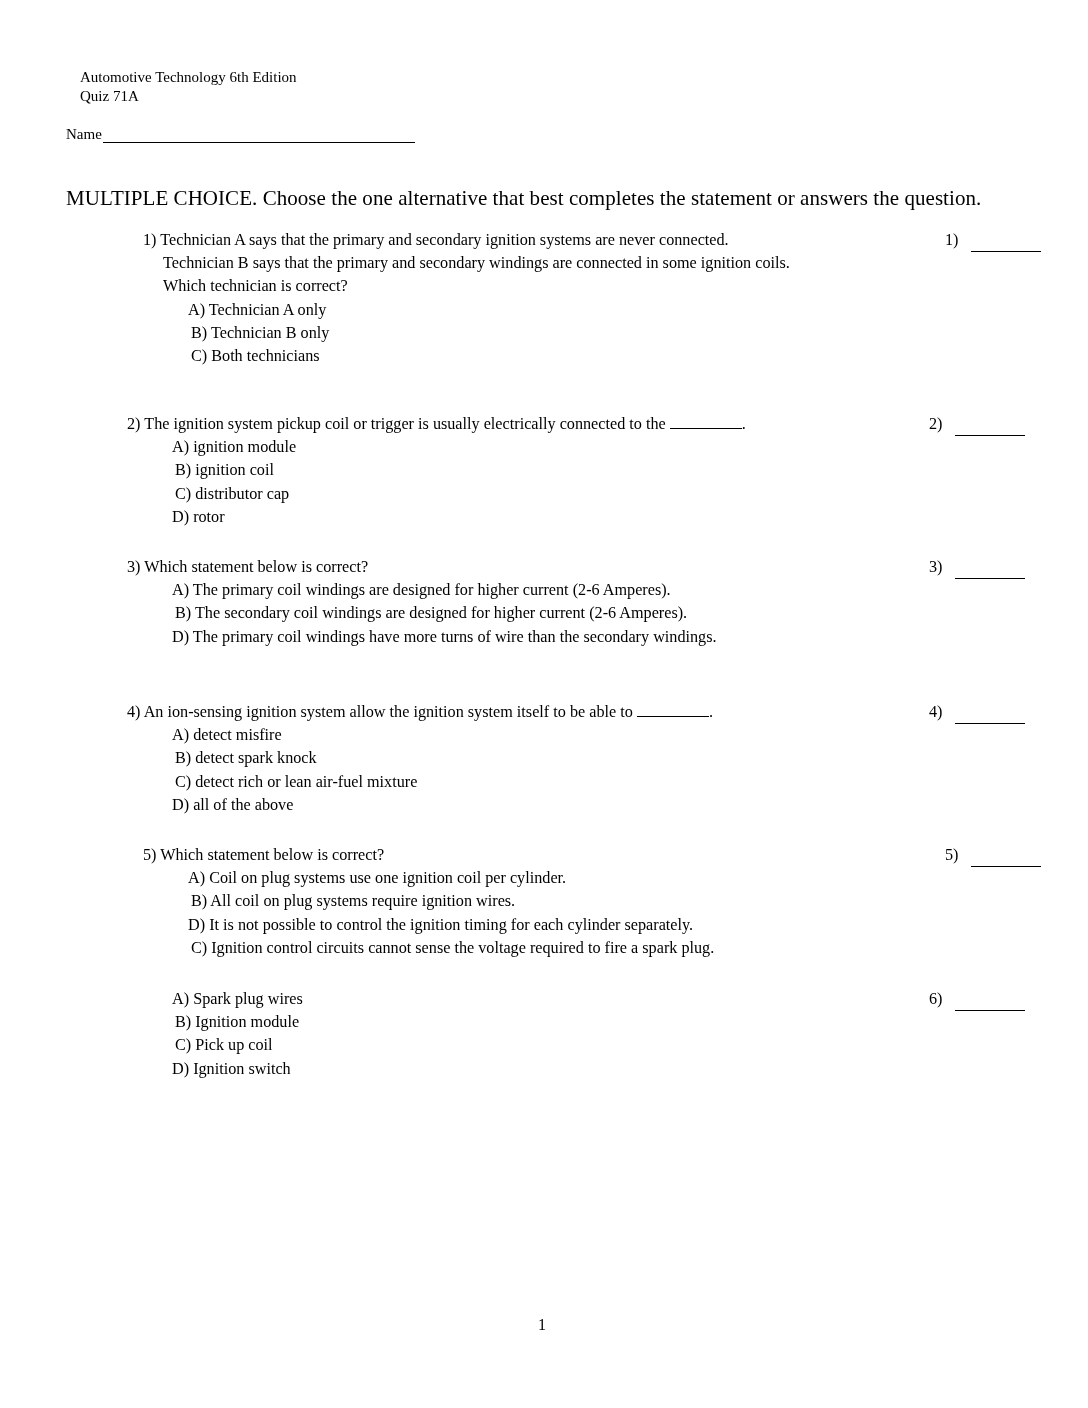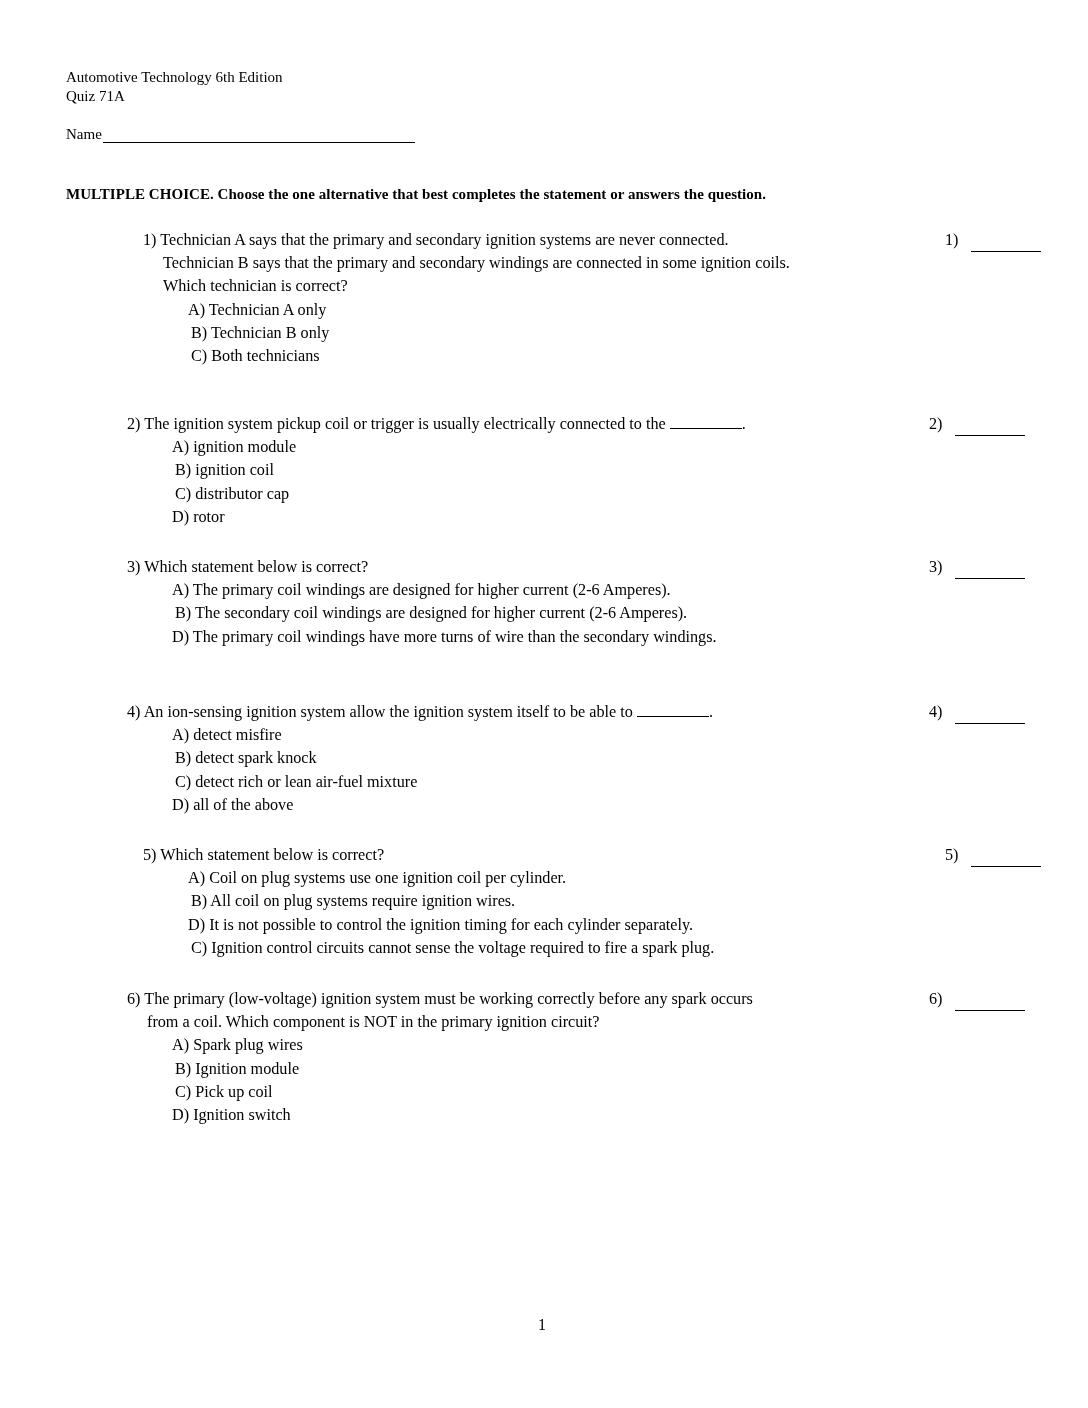--- a/index.html
+++ b/index.html
@@ -1,23 +1,23 @@
 <!DOCTYPE html>
 <html><head>
   <meta charset="utf-8">
   <style>
     html, body { margin: 0; padding: 0; background: #ffffff; }
     body {
       width: 1088px; height: 1408px; position: relative; overflow: hidden;
       color: #000; font-family: "Liberation Serif", "DejaVu Serif", serif;
     }
-    .header { position: absolute; left: 66px; top: 68px; font-size: 15px; line-height: 19px; }
+    .header { position: absolute; left: 80px; top: 68px; font-size: 15px; line-height: 19px; }
     .name-row { position: absolute; left: 66px; top: 125px; font-size: 15px; display: flex; align-items: flex-end; justify-content: center; }
     .name-line { display: inline-block; width: 312px; border-bottom: 1px solid #000; height: 17px; margin-left: 1px; }
-    .instructions { position: absolute; left: 66px; top: 186px; font-size: 15px; font-weight: bold; letter-spacing: 0.05px; }
+    .instructions { position: absolute; left: 66px; top: 186px; font-size: 21px; font-weight: normal; letter-spacing: 0.05px; }
     .question { position: absolute; left: 127px; width: 960px; font-size: 16.2px; line-height: 23.2px; }
     .q-stem { width: 790px; }
     .q-stem .cont { padding-left: 20px; display: block; }
     .choice { padding-left: 45px; }
     .choice.b, .choice.c { padding-left: 48px; }
     .answer { position: absolute; left: 802px; top: 0; display: flex; align-items: flex-end; }
     .answer .num { width: 26px; text-align: left; }
     .answer .line { display: inline-block; width: 70px; border-bottom: 1.5px solid #000; height: 18px; margin-left: 0px; }
     .blank { display: inline-block; width: 72px; border-bottom: 1px solid #000; height: 14px; vertical-align: baseline; }
     .page-num { position: absolute; left: 538px; top: 1316px; font-size: 16px; }
@@ -108,25 +108,20 @@
   <div class="choice b">B) All coil on plug systems require ignition wires.</div>
   <div class="choice">D) It is not possible to control the ignition timing for each cylinder separately.</div>
   <div class="choice c">C) Ignition control circuits cannot sense the voltage required to fire a spark plug.</div>
   <div class="answer">
     <span class="num">5)</span>
     <span class="line"></span>
   </div>
 </div>
 
 <div class="question" style="top:988px;">
-  <div class="q-stem">
-    <span>6)</span>
-    <span>The primary (low-voltage) ignition system must be working correctly before any spark occurs</span>
-    <span class="cont">from a coil. Which component is NOT in the primary ignition circuit?</span>
-  </div>
   <div class="choice">A) Spark plug wires</div>
   <div class="choice b">B) Ignition module</div>
   <div class="choice c">C) Pick up coil</div>
   <div class="choice">D) Ignition switch</div>
   <div class="answer">
     <span class="num">6)</span>
     <span class="line"></span>
   </div>
 </div>
 

